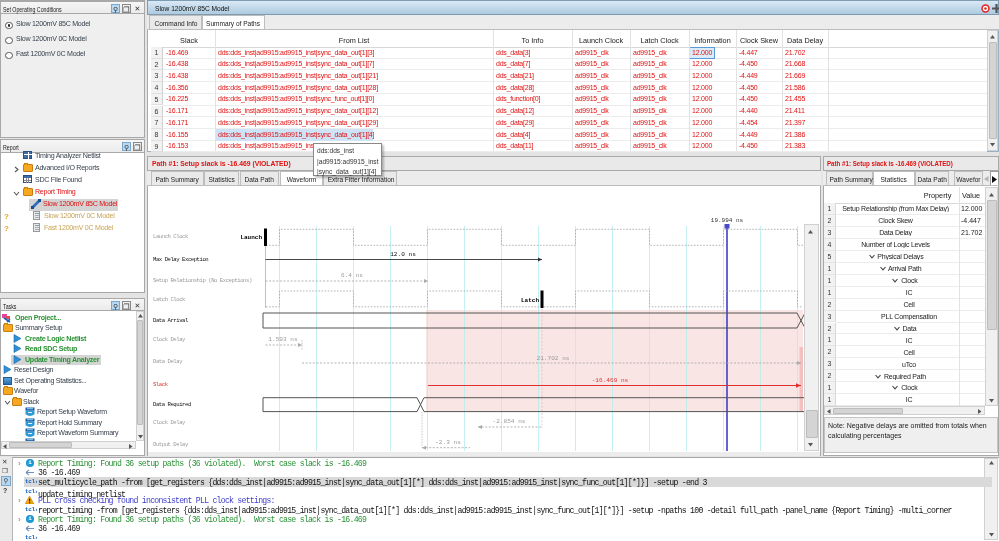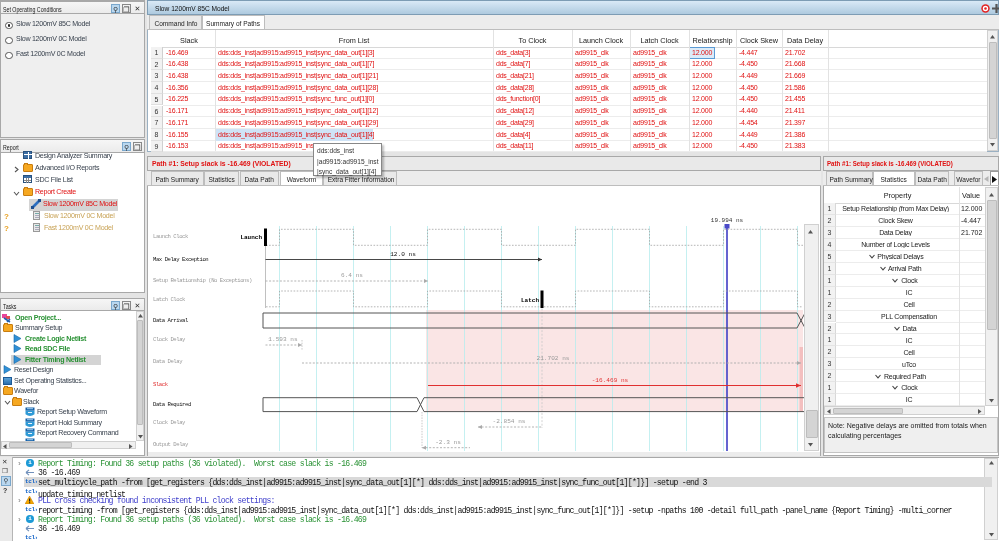--- a/index.html
+++ b/index.html
@@ -48,48 +48,48 @@
   <span class="ti tipin">⚲</span>
       <span class="ti" style="border:1px solid #888;">❐</span>
  </span>
 </div>
 
 <div class="abs" style="left:0;top:151.4px;width:143px;height:12px;">
     <span class="abs" style="left:23px;top:0px;width:9px;height:8px;background:#3c6ea5;border:1px solid #28517e;">
       <span class="abs" style="left:4px;top:0;width:1px;height:8px;background:#fff;"></span>
       <span class="abs" style="left:0;top:2px;width:9px;height:1px;background:#fff;"></span>
     </span>
-    <span class="abs" style="left:35px;top:1px;font-size:7.1px;letter-spacing:-0.28px;color:#39424e;white-space:nowrap;">Design Analyzer Summary</span>
+    <span class="abs" style="left:35px;top:1px;font-size:7.1px;letter-spacing:-0.28px;color:#39424e;white-space:nowrap;">Timing Analyzer Netlist</span>
   </div>
 <div class="abs" style="left:0;top:163.3px;width:143px;height:12px;">
     <svg class="abs" style="left:13px;top:3px" width="7" height="7">
       <path d="M2,1 L5,3.5 L2,6" stroke="#555" stroke-width="1.1" fill="none"></path>
     </svg>
     <span class="abs" style="left:23px;top:1px;width:10px;height:8px;background:#f6a821;border:1px solid #c87d10;border-radius:1px;">
       <span class="abs" style="left:0;top:-2px;width:4px;height:2px;background:#f6a821;border:1px solid #c87d10;border-bottom:none;"></span>
     </span>
     <span class="abs" style="left:35px;top:1px;font-size:7.1px;letter-spacing:-0.28px;color:#39424e;white-space:nowrap;">Advanced I/O Reports</span>
   </div>
 <div class="abs" style="left:0;top:175.2px;width:143px;height:12px;">
     <span class="abs" style="left:23px;top:0px;width:9px;height:8px;background:#fff;border:1px solid #28517e;">
       <span class="abs" style="left:0;top:0;width:7px;height:2px;background:#3c6ea5;"></span>
       <span class="abs" style="left:2px;top:2px;width:1px;height:5px;background:#888;"></span>
       <span class="abs" style="left:4px;top:2px;width:1px;height:5px;background:#888;"></span>
       <span class="abs" style="left:0;top:4px;width:7px;height:1px;background:#888;"></span>
     </span>
-    <span class="abs" style="left:35px;top:1px;font-size:7.1px;letter-spacing:-0.28px;color:#39424e;white-space:nowrap;">SDC File List</span>
+    <span class="abs" style="left:35px;top:1px;font-size:7.1px;letter-spacing:-0.28px;color:#39424e;white-space:nowrap;">SDC File Found</span>
   </div>
 <div class="abs" style="left:0;top:187.1px;width:143px;height:12px;">
     <svg class="abs" style="left:13px;top:3px" width="7" height="7">
       <path d="M1,2 L3.5,5 L6,2" stroke="#555" stroke-width="1.1" fill="none"></path>
     </svg>
     <span class="abs" style="left:23px;top:1px;width:10px;height:8px;background:#f6a821;border:1px solid #c87d10;border-radius:1px;">
       <span class="abs" style="left:0;top:-2px;width:4px;height:2px;background:#f6a821;border:1px solid #c87d10;border-bottom:none;"></span>
     </span>
-    <span class="abs" style="left:35px;top:1px;font-size:7.1px;letter-spacing:-0.28px;color:#e01010;white-space:nowrap;">Report Create</span>
+    <span class="abs" style="left:35px;top:1px;font-size:7.1px;letter-spacing:-0.28px;color:#e01010;white-space:nowrap;">Report Timing</span>
   </div>
 <div class="abs" style="left:0;top:199.0px;width:143px;height:12px;">
     <span class="abs" style="left:29px;top:0px;width:89px;height:12px;background:#d4d4d4;"></span>
     <svg class="abs" style="left:31px;top:0px;" width="10" height="10" viewBox="0 0 10 10">
       <line x1="1.5" y1="8.5" x2="8.5" y2="1.5" stroke="#2d6fc0" stroke-width="2.6"></line>
       <rect x="0" y="7" width="3" height="3" fill="#1d4f90"></rect>
       <rect x="7" y="0" width="3" height="3" fill="#1d4f90"></rect>
     </svg>
     <span class="abs" style="left:43px;top:1px;font-size:7.1px;letter-spacing:-0.28px;color:#e01010;white-space:nowrap;">Slow 1200mV 85C Model</span>
   </div>
@@ -139,28 +139,28 @@
 <div class="abs" style="left:1px;top:333.5px;width:136px;height:10.5px;overflow:hidden;">
     <svg class="abs" style="left:12px;top:0px" width="9" height="9">
       <path d="M1,0.5 L8,4.5 L1,8.5 Z" fill="#2f8fd6" stroke="#1a6aa8" stroke-width="0.6"></path>
     </svg>
     <span class="abs" style="left:24px;top:1px;font-size:7.1px;letter-spacing:-0.28px;color:#2a9235;font-weight:bold;white-space:nowrap;">Create Logic Netlist</span>
   </div>
 <div class="abs" style="left:1px;top:344.0px;width:136px;height:10.5px;overflow:hidden;">
     <svg class="abs" style="left:12px;top:0px" width="9" height="9">
       <path d="M1,0.5 L8,4.5 L1,8.5 Z" fill="#2f8fd6" stroke="#1a6aa8" stroke-width="0.6"></path>
     </svg>
-    <span class="abs" style="left:24px;top:1px;font-size:7.1px;letter-spacing:-0.28px;color:#2a9235;font-weight:bold;white-space:nowrap;">Read SDC File</span>
+    <span class="abs" style="left:24px;top:1px;font-size:7.1px;letter-spacing:-0.28px;color:#2a9235;font-weight:bold;white-space:nowrap;">Read SDC Setup</span>
   </div>
 <div class="abs" style="left:1px;top:354.5px;width:136px;height:10.5px;overflow:hidden;">
     <span class="abs" style="left:10px;top:0px;width:90px;height:10.5px;background:#d4d4d4;"></span>
     <svg class="abs" style="left:12px;top:0px" width="9" height="9">
       <path d="M1,0.5 L8,4.5 L1,8.5 Z" fill="#2f8fd6" stroke="#1a6aa8" stroke-width="0.6"></path>
     </svg>
-    <span class="abs" style="left:24px;top:1px;font-size:7.1px;letter-spacing:-0.28px;color:#2a9235;font-weight:bold;white-space:nowrap;">Fitter Timing Netlist</span>
+    <span class="abs" style="left:24px;top:1px;font-size:7.1px;letter-spacing:-0.28px;color:#2a9235;font-weight:bold;white-space:nowrap;">Update Timing Analyzer</span>
   </div>
 <div class="abs" style="left:1px;top:365.0px;width:136px;height:10.5px;overflow:hidden;">
     <svg class="abs" style="left:2px;top:0px" width="9" height="9">
       <path d="M1,0.5 L8,4.5 L1,8.5 Z" fill="#2f8fd6" stroke="#1a6aa8" stroke-width="0.6"></path>
     </svg>
     <span class="abs" style="left:13px;top:1px;font-size:7.1px;letter-spacing:-0.28px;color:#39424e;white-space:nowrap;">Reset Design</span>
   </div>
 <div class="abs" style="left:1px;top:375.5px;width:136px;height:10.5px;overflow:hidden;">
     <span class="abs" style="left:2px;top:1px;width:9px;height:8px;background:linear-gradient(#5aa2d8,#2a6eae);border:1px solid #1d5a96;"></span>
     <span class="abs" style="left:13px;top:1px;font-size:7.1px;letter-spacing:-0.28px;color:#39424e;white-space:nowrap;">Set Operating Statistics...</span>
@@ -198,21 +198,21 @@
     </svg>
     <span class="abs" style="left:36px;top:1px;font-size:7.1px;letter-spacing:-0.28px;color:#39424e;white-space:nowrap;">Report Hold Summary</span>
   </div>
 <div class="abs" style="left:1px;top:428.0px;width:136px;height:10.5px;overflow:hidden;">
     <svg class="abs" style="left:24px;top:0px" width="10" height="10">
       <rect x="0.5" y="0.5" width="9" height="3.2" fill="#1660a8"></rect>
       <path d="M0.5,3.7 h9 v3.5 q-4.5,3.5 -9,0 z" fill="#2e9ad6"></path>
       <rect x="2" y="1.2" width="6" height="1" fill="#9fd0f0"></rect>
       <rect x="3" y="5" width="4" height="1" fill="#e8f4fc"></rect>
     </svg>
-    <span class="abs" style="left:36px;top:1px;font-size:7.1px;letter-spacing:-0.28px;color:#39424e;white-space:nowrap;">Report Recovery Command</span>
+    <span class="abs" style="left:36px;top:1px;font-size:7.1px;letter-spacing:-0.28px;color:#39424e;white-space:nowrap;">Report Waveform Summary</span>
   </div>
 <div class="abs" style="left:1px;top:437px;width:136px;height:4px;overflow:hidden;">
     <svg class="abs" style="left:24px;top:1px" width="10" height="10">
       <rect x="0.5" y="0.5" width="9" height="3.2" fill="#1660a8"></rect>
       <path d="M0.5,3.7 h9 v3.5 q-4.5,3.5 -9,0 z" fill="#2e9ad6"></path>
       <rect x="2" y="1.2" width="6" height="1" fill="#9fd0f0"></rect>
       <rect x="3" y="5" width="4" height="1" fill="#e8f4fc"></rect>
     </svg>
   </div>
 
@@ -250,24 +250,24 @@
 </div>
 <div class="abs" style="left:147px;top:15px;width:852px;height:15px;background:#ececec;border-bottom:1px solid #bdbdbd;">
   <span class="tab" style="left:2px;width:53px;"><span style="margin-top:2.5px;">Command Info</span></span>
   <span class="tab tabon" style="left:55px;width:63px;"><span style="margin-top:2.5px;">Summary of Paths</span></span>
 </div>
 
 <div class="abs" style="left:149px;top:30px;width:838px;height:121px;background:#fff;"></div>
 <div class="hdrc" style="left:151px;top:36px;width:12px;"></div>
 <div class="hdrc" style="left:163px;top:36px;width:52px;">Slack</div>
 <div class="hdrc" style="left:215px;top:36px;width:278px;">From List</div>
-<div class="hdrc" style="left:493px;top:36px;width:79px;">To Clock</div>
+<div class="hdrc" style="left:493px;top:36px;width:79px;">To Info</div>
 <div class="hdrc" style="left:572px;top:36px;width:58px;">Launch Clock</div>
 <div class="hdrc" style="left:630px;top:36px;width:59px;">Latch Clock</div>
-<div class="hdrc" style="left:689px;top:36px;width:47px;">Relationship</div>
+<div class="hdrc" style="left:689px;top:36px;width:47px;">Information</div>
 <div class="hdrc" style="left:736px;top:36px;width:46px;">Clock Skew</div>
 <div class="hdrc" style="left:782px;top:36px;width:46px;">Data Delay</div>
 <div class="abs" style="left:151px;top:46.5px;width:836px;height:1px;background:#d8d8d8;"></div>
 <div class="abs" style="left:151px;top:47.0px;width:12px;height:11.7px;background:#f2f2f2;border-right:1px solid #d0d0d0;border-bottom:1px solid #e0e0e0;font-size:7px;color:#333;text-align:center;line-height:11.7px;">1</div>
 <div class="abs" style="left:163px;top:57.7px;width:824px;height:1px;background:#ececec;"></div>
 <div class="abs" style="left:689px;top:47.0px;width:26px;height:11.7px;border:1px solid #5b9bd5;background:#dcebf8;"></div>
 <div class="cell" style="left:166px;top:47.6px;">-16.469</div>
 <div class="cell" style="left:218px;top:47.6px;">dds:dds_inst|ad9915:ad9915_inst|sync_data_out[1][3]</div>
 <div class="cell" style="left:496px;top:47.6px;">dds_data[3]</div>
 <div class="cell" style="left:575px;top:47.6px;">ad9915_clk</div>
@@ -481,21 +481,21 @@
       <polygon points="4.5,0 4.5,6 0,3.0" fill="#b5b5b5"></polygon>
     </svg>
 
   <span class="abs" style="left:167px;top:0;width:9px;height:15px;background:#fff;border:1px solid #999;"></span>
 <svg class="abs" style="left:169px;top:4.5px" width="5" height="7">
       <polygon points="0,0 0,7 5,3.5" fill="#111"></polygon>
     </svg>
 
 </div>
 
-<div class="hdrc" style="left:836px;top:191px;width:123px;">Property</div>
+<div class="hdrc" style="left:876px;top:191px;width:123px;">Property</div>
 <div class="hdrc" style="left:957px;top:191px;width:28px;">Value</div>
 <div class="abs" style="left:824px;top:202.5px;width:161px;height:1px;background:#d8d8d8;"></div>
 <div class="abs" style="left:824px;top:203.0px;width:12px;height:11.95px;background:#f2f2f2;border-right:1px solid #d8d8d8;border-bottom:1px solid #e4e4e4;font-size:7px;color:#333;text-align:center;line-height:11.95px;">1</div>
 <div class="abs" style="left:836px;top:213.95px;width:149px;height:1px;background:#ececec;"></div>
 <div class="abs" style="left:836px;top:205.2px;width:119px;font-size:7px;letter-spacing:-0.22px;color:#222;text-align:center;white-space:nowrap;overflow:hidden;">Setup Relationship (from Max Delay)</div>
 <div class="abs" style="left:961px;top:205.2px;font-size:7px;color:#222;">12.000</div>
 <div class="abs" style="left:824px;top:214.95px;width:12px;height:11.95px;background:#f2f2f2;border-right:1px solid #d8d8d8;border-bottom:1px solid #e4e4e4;font-size:7px;color:#333;text-align:center;line-height:11.95px;">2</div>
 <div class="abs" style="left:836px;top:225.89999999999998px;width:149px;height:1px;background:#ececec;"></div>
 <div class="abs" style="left:836px;top:217.14999999999998px;width:119px;font-size:7px;letter-spacing:-0.22px;color:#222;text-align:center;white-space:nowrap;overflow:hidden;">Clock Skew</div>
 <div class="abs" style="left:961px;top:217.14999999999998px;font-size:7px;color:#222;">-4.447</div>

